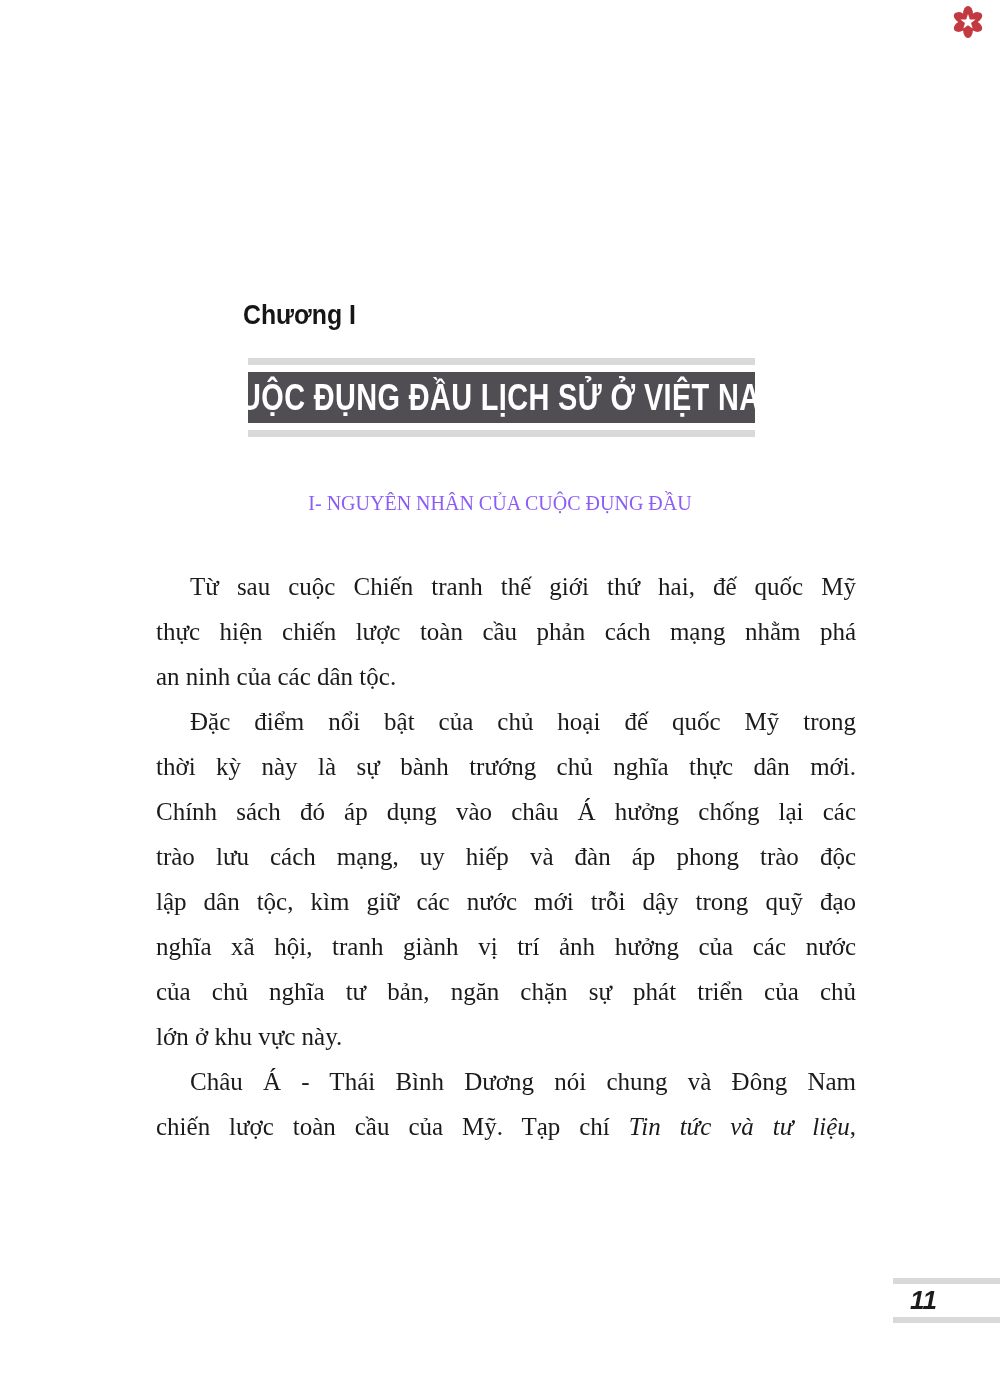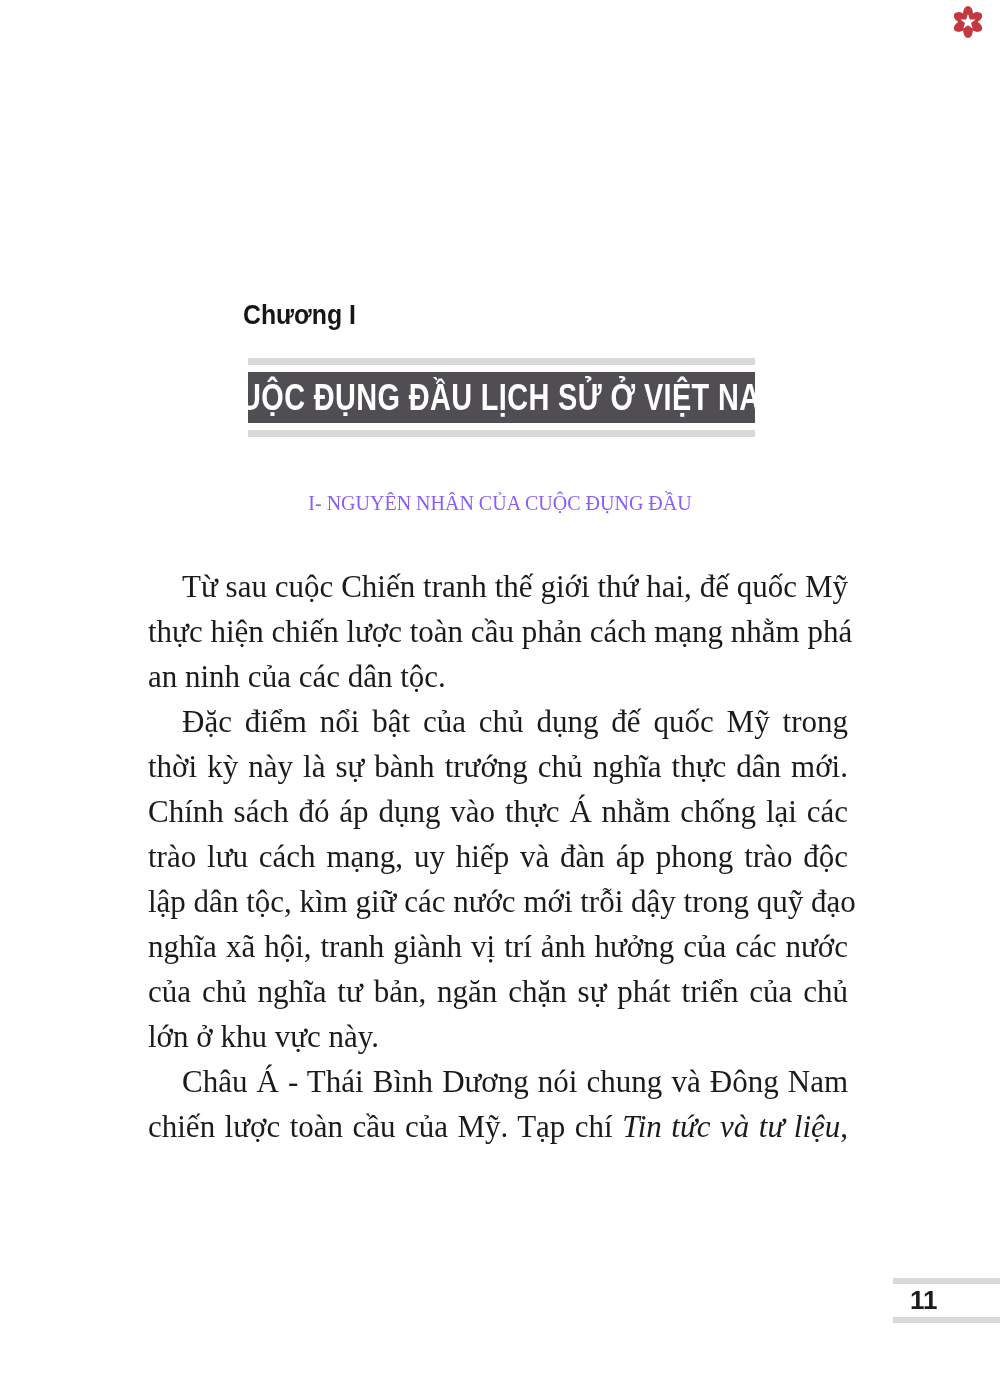--- a/index.html
+++ b/index.html
@@ -38,33 +38,33 @@
     letter-spacing:0.5px;
   }
   
   #section-heading{
     position:absolute;left:150px;top:482px;width:700px;
     text-align:center;font-size:20px;line-height:42px;
     color:#8b5cf6;white-space:nowrap;
   }
   
   #body-text{
-    position:absolute;left:148px;top:564px;width:700px;
-    font-size:31px;
+    position:absolute;left:156px;top:564px;width:700px;
+    font-size:25px;
   }
   .line{
     height:45px;line-height:45px;
     text-align:justify;text-align-last:justify;
     white-space:nowrap;
   }
   .line.first{text-indent:34px;}
   .line.last{text-align-last:left;}
   .ital{font-style:italic;}
   
-  #pagenum-block{position:absolute;left:893px;top:1278px;width:107px;}
+  #pagenum-block{position:absolute;left:893px;top:1278px;width:107px;font-style:italic;}
   .thinrule{height:6px;background:var(--rule_gray,#d9d9d9);}
   #page-number{
     height:33px;line-height:33px;padding-left:17px;
     font-family:"Liberation Sans", sans-serif;
     font-weight:bold;font-size:26px;color:#1c1c1c;
   }
 </style>
 </head>
 <body>
 
@@ -96,23 +96,23 @@
 
   <div id="section-heading">I- NGUYÊN NHÂN CỦA CUỘC ĐỤNG ĐẦU</div>
 
   <div id="body-text">
     <div>
       <div class="line first">Từ sau cuộc Chiến tranh thế giới thứ hai, đế quốc Mỹ</div>
       <div class="line">thực hiện chiến lược toàn cầu phản cách mạng nhằm phá</div>
       <div class="line last">an ninh của các dân tộc.</div>
     </div>
     <div>
-      <div class="line first">Đặc điểm nổi bật của chủ dụng đế quốc Mỹ trong</div>
+      <div class="line first">Đặc điểm nổi bật của chủ hoại đế quốc Mỹ trong</div>
       <div class="line">thời kỳ này là sự bành trướng chủ nghĩa thực dân mới.</div>
-      <div class="line">Chính sách đó áp dụng vào thực Á nhằm chống lại các</div>
+      <div class="line">Chính sách đó áp dụng vào châu Á hưởng chống lại các</div>
       <div class="line">trào lưu cách mạng, uy hiếp và đàn áp phong trào độc</div>
       <div class="line">lập dân tộc, kìm giữ các nước mới trỗi dậy trong quỹ đạo</div>
       <div class="line">nghĩa xã hội, tranh giành vị trí ảnh hưởng của các nước</div>
       <div class="line">của chủ nghĩa tư bản, ngăn chặn sự phát triển của chủ</div>
       <div class="line last">lớn ở khu vực này.</div>
     </div>
     <div>
       <div class="line first">Châu Á - Thái Bình Dương nói chung và Đông Nam</div>
       <div class="line"><span>chiến lược toàn cầu của Mỹ. Tạp chí </span><span class="ital">Tin tức và tư liệu</span><span>,</span></div>
     </div>

